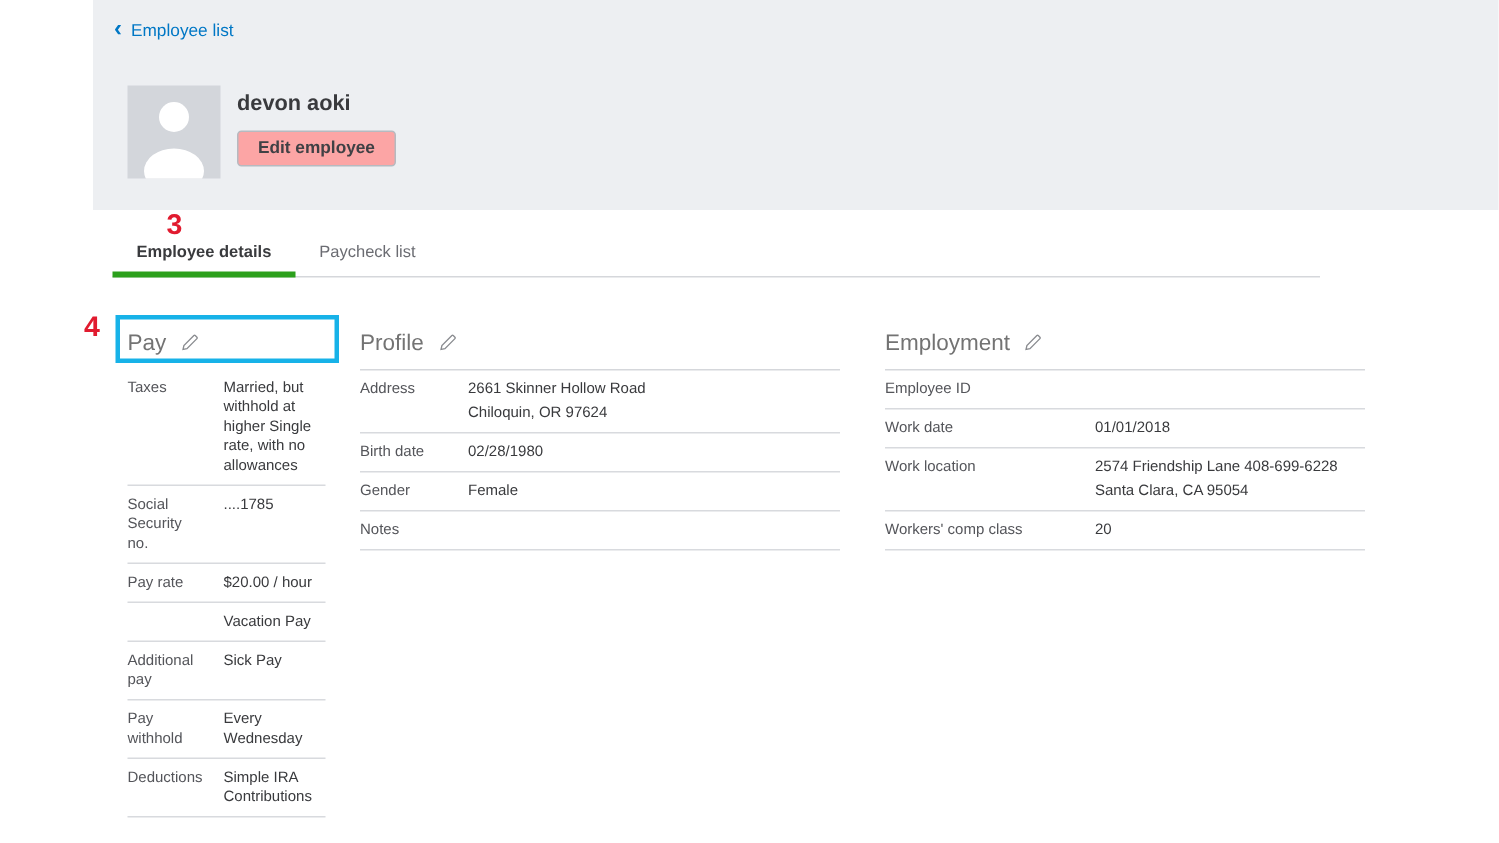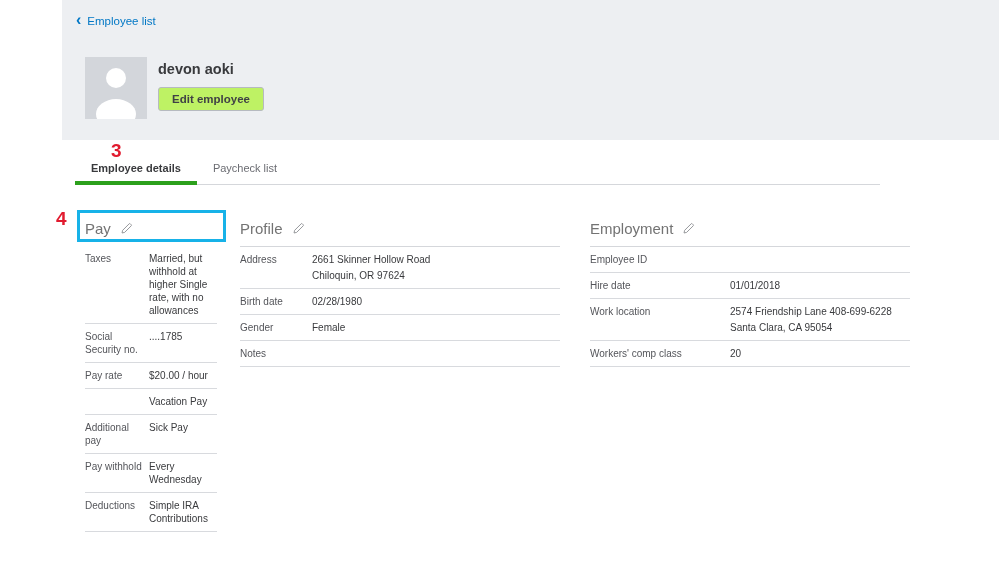--- a/index.html
+++ b/index.html
@@ -15,21 +15,21 @@
   .topbar { position:absolute; left:62px; top:0; right:0; height:140px; background:#edeff2; }
   .back { position:absolute; left:14px; top:14px; display:flex; align-items:center; gap:6px;
           color:#0077c5; font-size:11.5px; text-decoration:none; cursor:pointer; }
   .back .chev { font-size:16px; line-height:1; margin-top:-2px; font-weight:bold; }
 
   .avatar { position:absolute; left:23px; top:57px; width:62px; height:62px; background:#d3d6db; overflow:hidden; }
   .avatar .head { position:absolute; top:11px; left:21px; width:20px; height:20px; border-radius:50%; background:#fff; }
   .avatar .shoulders { position:absolute; bottom:-10px; left:11px; width:40px; height:30px; border-radius:50%; background:#fff; }
 
   .emp-name { position:absolute; left:96px; top:61px; font-size:14.5px; font-weight:bold; color:#393a3d; }
-  .edit-btn { position:absolute; left:96px; top:87px; background:#bef264; border:1px solid #b6bac0; border-radius:3px;
+  .edit-btn { position:absolute; left:96px; top:87px; background:#fca5a5; border:1px solid #b6bac0; border-radius:3px;
               font-size:11.5px; font-weight:600; color:#404145; padding:5px 13px; font-family:inherit; cursor:pointer; }
 
   
   .tabs { position:absolute; left:75px; top:152px; width:805px; display:flex; border-bottom:1px solid #d5d7db;align-items:center; }
   .tab { padding:10px 16px; font-size:11px; color:#6b6c72; cursor:pointer; }
   .tab.active { color:#393a3d; font-weight:bold; border-bottom:4px solid #2ca01c; margin-bottom:-1px; padding-bottom:7px; }
 
   
   .ann { position:absolute; color:#e11b2f; font-weight:bold; font-size:19px; line-height:1; }
   .ann-3 { left:111px; top:141px; }
@@ -40,21 +40,21 @@
   .section { position:absolute; top:216px; }
   .sec-pay { left:85px; width:132px; }
   .sec-profile { left:240px; width:320px; }
   .sec-employment { left:590px; width:320px; }
 
   .sec-title { display:flex; align-items:center; gap:9px; font-size:15px; color:#737373; padding:4px 0 9px 0; }
   .sec-profile .sec-title, .sec-employment .sec-title { border-bottom:1px solid #d5d7db; }
   .pencil { width:13px; height:13px; cursor:pointer; flex:none; }
 
   .row { display:flex; align-items:flex-start; border-bottom:1px solid #d8dade; padding:6px 0; font-size:10px; line-height:1.3; }
-  .row .label { color:#54555a; flex:none; padding-right:3px; }
+  .row .label { color:#54555a; flex:none; padding-right:16px; }
   .sec-pay .label { width:64px; }
   .sec-profile .label { width:72px; }
   .sec-employment .label { width:140px; }
   .row .value { color:#393a3d; flex:1; min-height:12px; }
   .vline + .vline { margin-top:3px; }
 </style>
 </head>
 <body>
 
 <div class="topbar">
@@ -185,21 +185,21 @@
     </svg>
   </div>
   <div class="rows">
   <div class="row">
     <div class="label">Employee ID</div>
     <div class="value"></div>
   </div>
 
 
   <div class="row">
-    <div class="label">Hire date</div>
+    <div class="label">Work date</div>
     <div class="value">
           <div class="vline">01/01/2018</div>
         </div>
   </div>
 
   <div class="row">
     <div class="label">Work location</div>
     <div class="value">
           <div class="vline">2574 Friendship Lane 408-699-6228</div>
           <div class="vline">Santa Clara, CA 95054</div>

